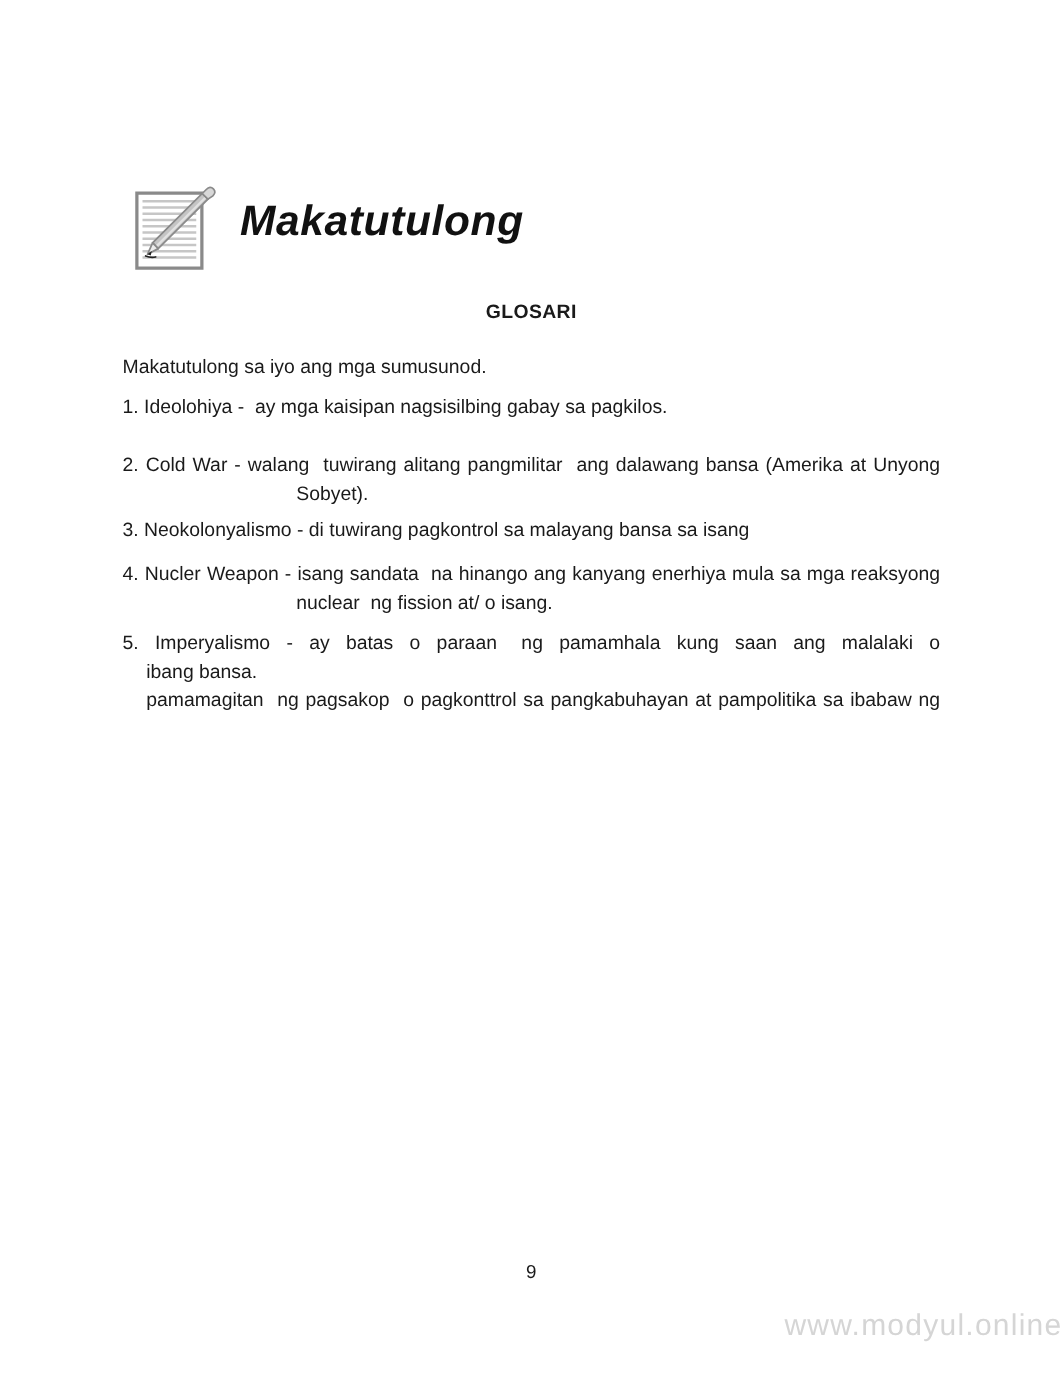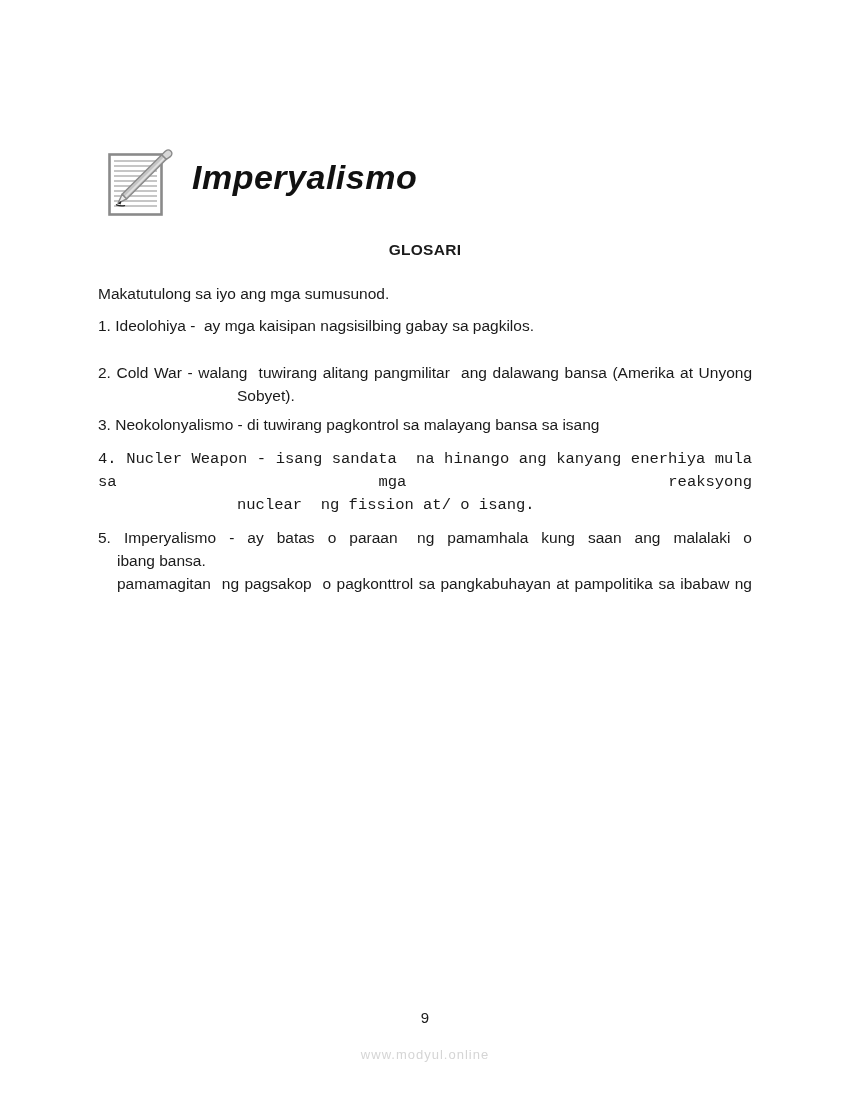--- a/index.html
+++ b/index.html
@@ -40,42 +40,42 @@
   .glosari-heading {
     font-size: 15.5px;
     font-weight: bold;
     text-align: center;
     letter-spacing: 0.3px;
   }
   .intro { margin-top: 21px; }
   .item { margin-top: 24px; }
   .item.it1 { margin-top: 9px; }
   .item.it3 { margin-top: 6px; }
-  .item.it4 { margin-top: 12px; font-family: Liberation Mono, monospace; }
+  .item.it4 { margin-top: 12px; }
   .item.it5 { margin-top: 9px; }
   .line { white-space: pre-wrap; }
   .j { text-align: justify; text-align-last: justify; }
   .ind139 { padding-left: 139px; }
   .ind19 { padding-left: 19px; }
 
   
   .page-number {
     position: absolute;
     top: 1009px; left: 0;
     width: 850px;
     text-align: center;
     font-size: 15px;
     color: #1a1a1a;
   }
   .watermark {
     position: absolute;
     top: 1047px; left: 0;
     width: 850px;
-    text-align: center;
-    font-size: 13px;
+    text-align: right;
+    font-size: 24px;
     letter-spacing: 1px;
     color: #d5d5d5;
   }
 </style>
 </head>
 <body>
 
 <div class="page">
 
   <header class="header">
@@ -99,21 +99,21 @@
       <polygon points="23.6,52.9 19.1,48.3 58.8,8.8 63.3,13.3" fill="#c4c4c4" stroke="#8a8a8a" stroke-width="1.4"></polygon>
       <line x1="22.5" y1="50.7" x2="61.2" y2="12.2" stroke="#e2e2e2" stroke-width="1.8"></line>
 
       <path d="M58.8,8.8 L62.0,5.6 Q65.1,2.5 67.7,5.1 Q70.3,7.7 67.3,10.7 L63.3,13.3 Z" fill="#d8d8d8" stroke="#8a8a8a" stroke-width="1.4"></path>
 
       <polygon points="23.6,52.9 19.1,48.3 15,57.4" fill="#ededed" stroke="#8a8a8a" stroke-width="1.4" stroke-linejoin="round"></polygon>
 
       <polygon points="15,57.4 18.4,54.7 17.6,58.4" fill="#222222"></polygon>
       <path d="M13.5,58.8 q4,1.6 8,0.8" fill="none" stroke="#222222" stroke-width="1.4" stroke-linecap="round"></path>
     </svg>
-    <h1 class="page-title">Imperyalismo</h1>
+    <h1 class="page-title">Makatutulong</h1>
   </header>
 
   <main class="content">
     <h2 class="glosari-heading">GLOSARI</h2>
 
     <p class="intro line">Makatutulong sa iyo ang mga sumusunod.</p>
 
     <div class="item it1">
       <div class="line">1. Ideolohiya -  ay mga kaisipan nagsisilbing gabay sa pagkilos.</div>
     </div>

